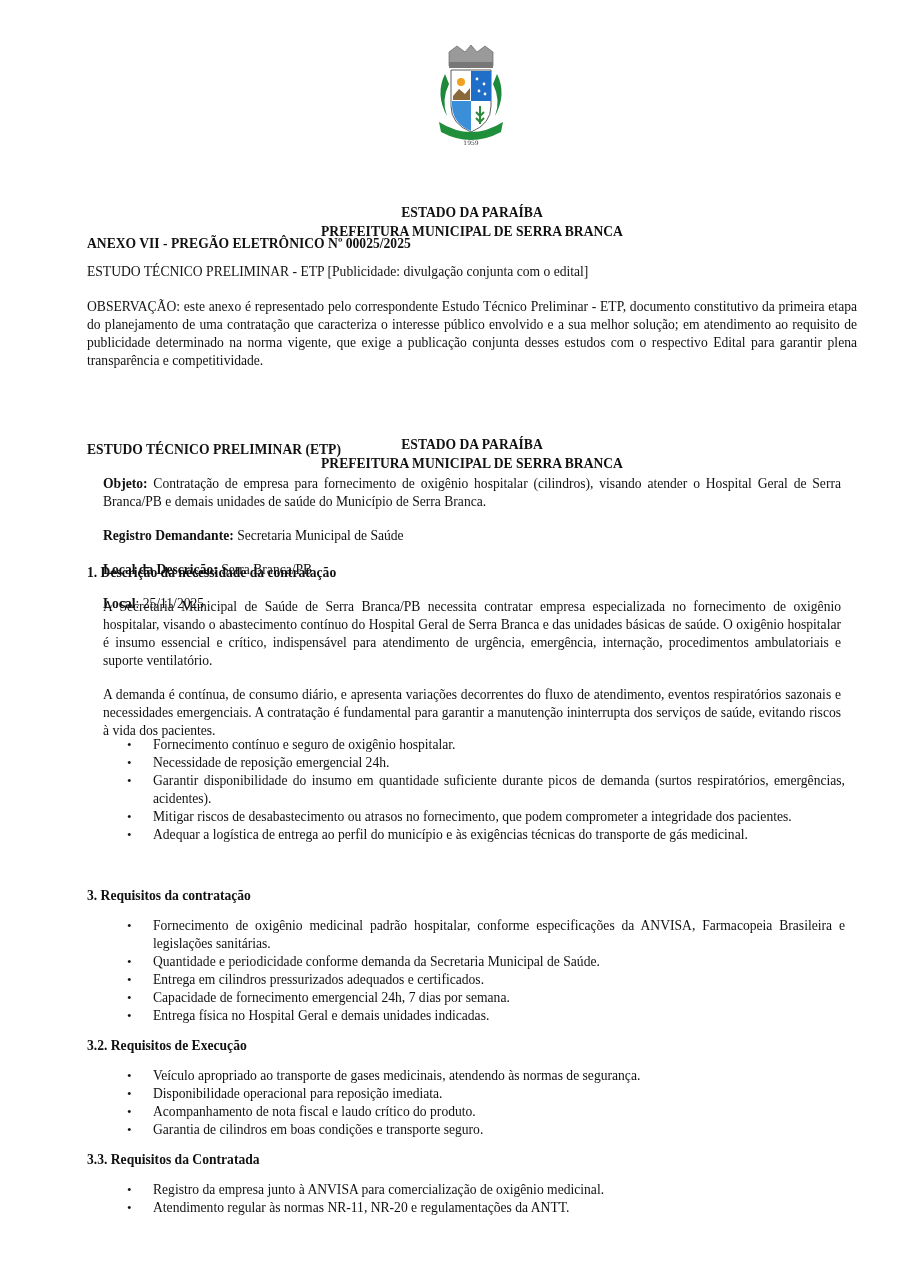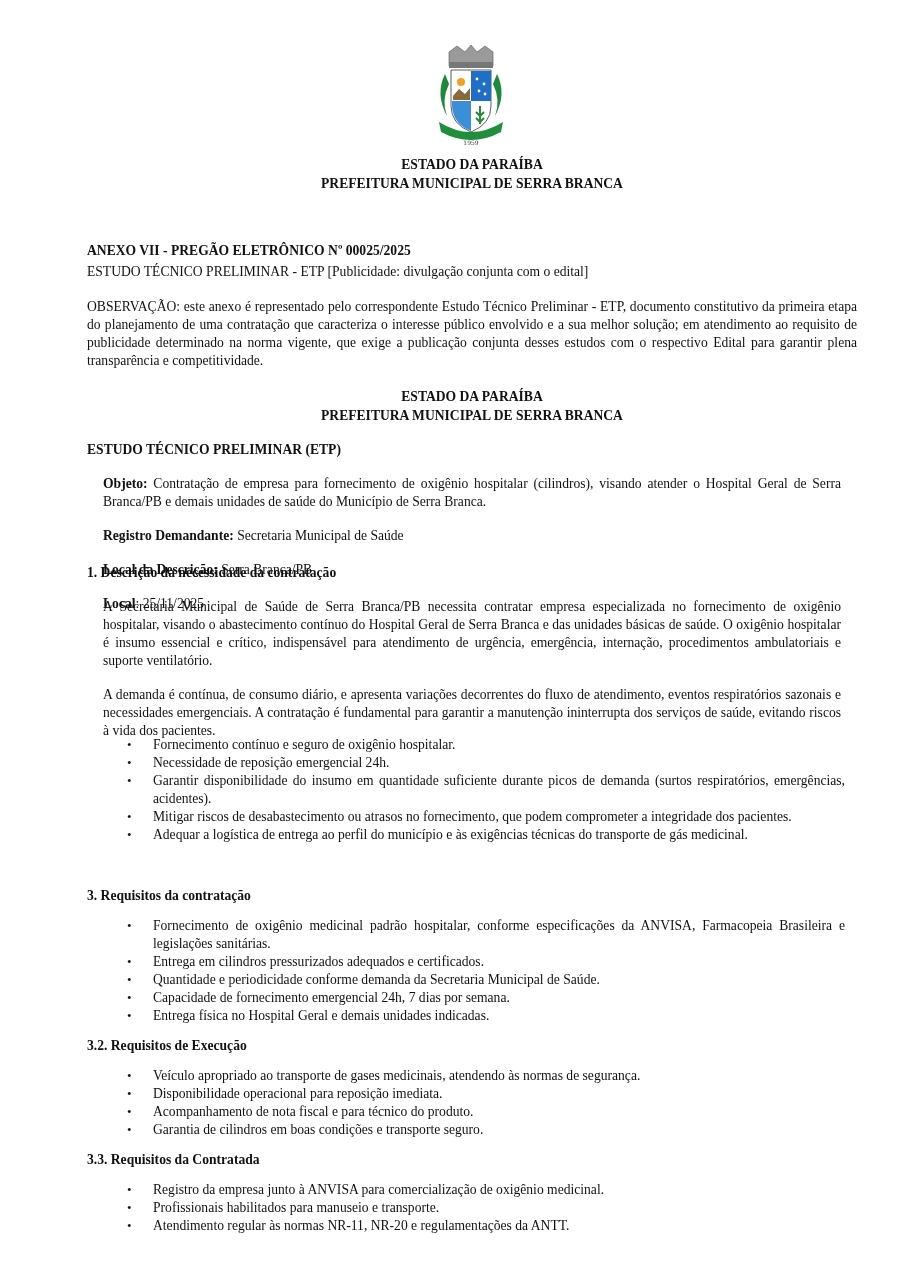--- a/index.html
+++ b/index.html
@@ -1,20 +1,20 @@
 <!DOCTYPE html>
 <html><head>
 <meta charset="utf-8">
 <style>
   html, body { margin:0; padding:0; background:#ffffff; }
   body { width:900px; height:1273px; position:relative; overflow:hidden;
          font-family:"Liberation Serif", "DejaVu Serif", serif; color:#111; font-size:13.6px; }
   .page { position:absolute; left:87px; top:0; width:770px; }
   .logo { position:absolute; left:427px; top:44px; width:88px; height:104px; }
-  .center { text-align:center; font-weight:bold; line-height:19px; }
+  .center { text-align:center; font-weight:bold; line-height:19px;margin-top:48px; }
   .hdr1 { position:absolute; top:155px; left:0; width:100%; }
   .hdr2 { position:absolute; top:387px; left:0; width:100%; }
   .block { position:absolute; left:0; width:770px; line-height:18px; }
   .just { text-align:justify; }
   b, .b { font-weight:bold; }
   ul { margin:12px; padding:0 0 0 54px; list-style:none; }
   li { position:relative; line-height:18px; text-align:justify; }
   li::before { content:"•"; position:absolute; left:-26px; top:0; font-size:13px; }
   p { margin:16px; }
 </style>
@@ -46,21 +46,21 @@
     <text x="44" y="101" font-size="6" text-anchor="middle" fill="#333" font-family="DejaVu Serif, serif">1959</text>
   </svg>
 </div>
 
 <div class="page">
   <div class="center hdr1">
     <div>ESTADO DA PARAÍBA</div>
     <div>PREFEITURA MUNICIPAL DE SERRA BRANCA</div>
   </div>
 
-  <div class="block" style="top:242px;">
+  <div class="block" style="top:235px;">
     <span class="b">ANEXO VII - PREGÃO ELETRÔNICO Nº 00025/2025</span>
   </div>
 
   <div class="block" style="top:263px;">ESTUDO TÉCNICO PRELIMINAR  - ETP [Publicidade: divulgação conjunta com o edital]</div>
 
   <div class="block just" style="top:298px;">OBSERVAÇÃO: este anexo é representado pelo correspondente Estudo Técnico Preliminar - ETP, documento constitutivo da primeira etapa do planejamento de uma contratação que caracteriza o interesse público envolvido e a sua melhor solução; em atendimento ao requisito de publicidade determinado na norma vigente, que exige a publicação conjunta desses estudos com o respectivo Edital para garantir plena transparência e competitividade.</div>
 
   <div class="center hdr2">
     <div>ESTADO DA PARAÍBA</div>
     <div>PREFEITURA MUNICIPAL DE SERRA BRANCA</div>
@@ -98,32 +98,31 @@
       <li>Garantir disponibilidade do insumo em quantidade suficiente durante picos de demanda (surtos respiratórios, emergências, acidentes).</li>
       <li>Mitigar riscos de desabastecimento ou atrasos no fornecimento, que podem comprometer a integridade dos pacientes.</li>
       <li>Adequar a logística de entrega ao perfil do município e às exigências técnicas do transporte de gás medicinal.</li>
     </ul>
   </div>
 
   <div class="block" style="top:887px;">
     <div class="b">3. Requisitos da contratação</div>
     <ul>
       <li>Fornecimento de oxigênio medicinal padrão hospitalar, conforme especificações da ANVISA, Farmacopeia Brasileira e legislações sanitárias.</li>
+      <li>Quantidade e periodicidade conforme demanda da Secretaria Municipal de Saúde.</li>
       <li>Entrega em cilindros pressurizados adequados e certificados.</li>
-      <li>Quantidade e periodicidade conforme demanda da Secretaria Municipal de Saúde.</li>
       <li>Capacidade de fornecimento emergencial 24h, 7 dias por semana.</li>
       <li>Entrega física no Hospital Geral e demais unidades indicadas.</li>
     </ul>
     <div class="b">3.2. Requisitos de Execução</div>
     <ul>
       <li>Veículo apropriado ao transporte de gases medicinais, atendendo às normas de segurança.</li>
       <li>Disponibilidade operacional para reposição imediata.</li>
-      <li>Acompanhamento de nota fiscal e para técnico do produto.</li>
+      <li>Acompanhamento de nota fiscal e laudo crítico do produto.</li>
       <li>Garantia de cilindros em boas condições e transporte seguro.</li>
     </ul>
     <div class="b">3.3. Requisitos da Contratada</div>
     <ul>
       <li>Registro da empresa junto à ANVISA para comercialização de oxigênio medicinal.</li>
-      <li>Profissionais habilitados para manuseio e transporte.</li>
       <li>Atendimento regular às normas NR-11, NR-20 e regulamentações da ANTT.</li>
     </ul>
   </div>
 </div>
 
 </body></html>

